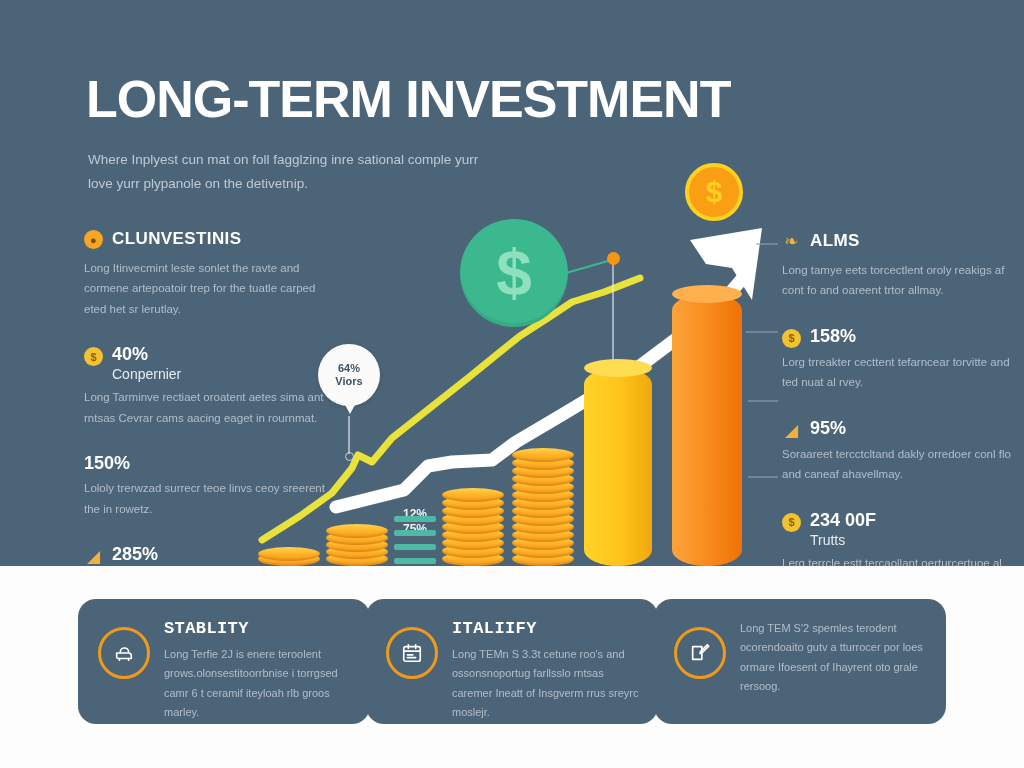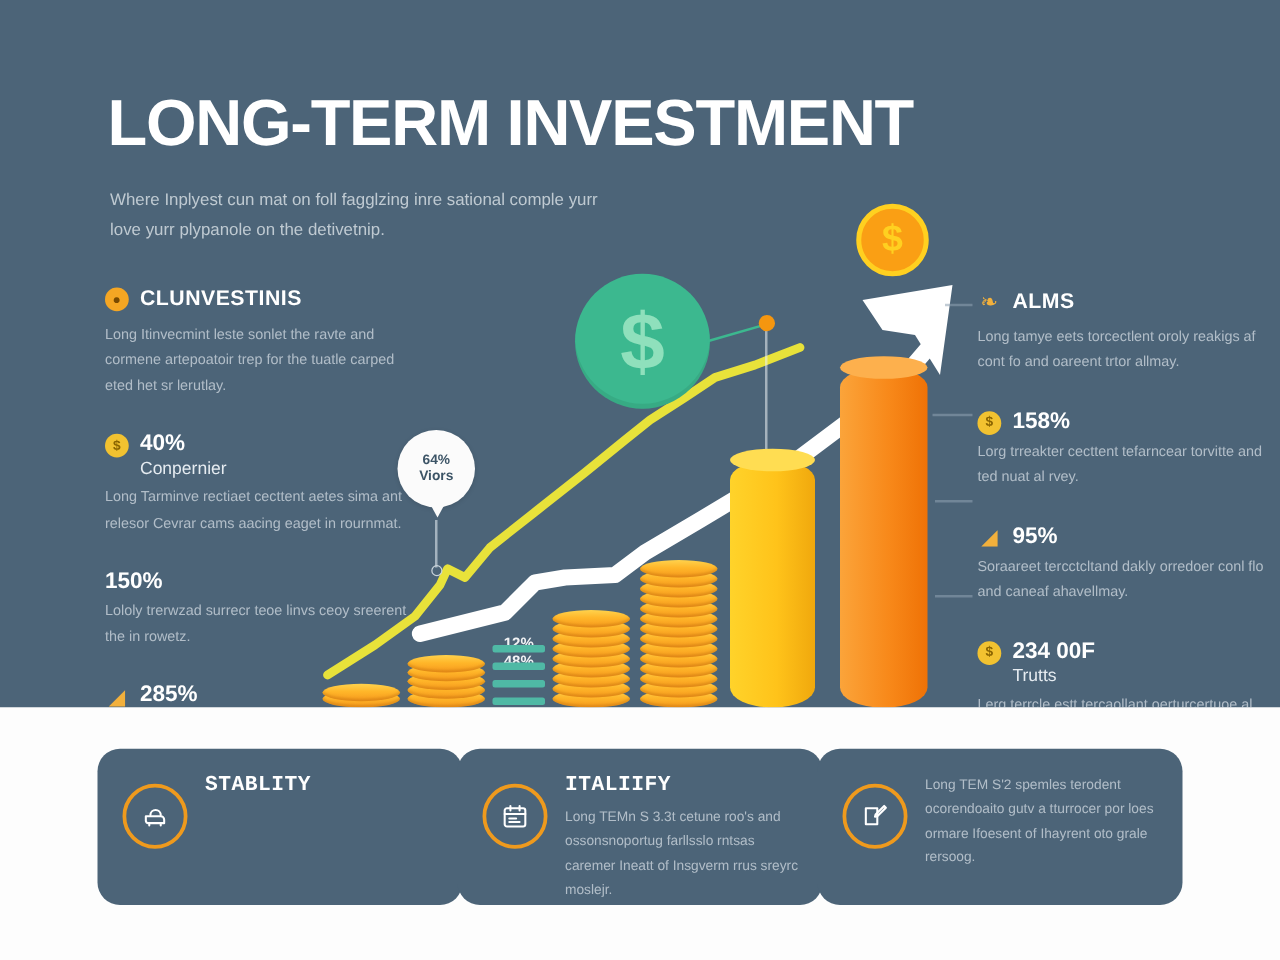--- a/index.html
+++ b/index.html
@@ -167,21 +167,21 @@
       <div class="stack" style="left:326px;width:62px;height:44px;">
         <div class="coin" style="bottom:0px;"></div>
         <div class="coin" style="bottom:7px;"></div>
         <div class="coin" style="bottom:14px;"></div>
         <div class="coin" style="bottom:21px;"></div>
         <div class="coin" style="bottom:28px;"></div>
       </div>
 
       <div class="minilabel" style="left:392px;top:507px;width:46px;">
         <span>12%</span><br>
-        <span>48%</span>
+        <span>75%</span>
       </div>
       <div class="tealbar" style="left:394px;bottom:44px;width:42px;"></div>
       <div class="tealbar" style="left:394px;bottom:30px;width:42px;"></div>
       <div class="tealbar" style="left:394px;bottom:16px;width:42px;"></div>
       <div class="tealbar" style="left:394px;bottom:2px;width:42px;"></div>
 
       <div class="stack" style="left:442px;width:62px;height:84px;">
         <div class="coin" style="bottom:0px;"></div>
         <div class="coin" style="bottom:8px;"></div>
         <div class="coin" style="bottom:16px;"></div>
@@ -246,21 +246,21 @@
       </div>
       <p class="col-body">Long Itinvecmint leste sonlet the ravte and cormene artepoatoir trep for the tuatle carped eted het sr lerutlay.</p>
 
       <div class="stat">
         <span class="disc gold">$</span>
         <span>
           <span class="stat-num">40%</span><br>
           <span class="stat-sub">Conpernier</span>
         </span>
       </div>
-      <p class="stat-body">Long Tarminve rectiaet cecttent aetes sima ant relesor Cevrar cams aacing eaget in rournmat.</p>
+      <p class="stat-body">Long Tarminve rectiaet oroatent aetes sima ant rntsas Cevrar cams aacing eaget in rournmat.</p>
 
       <div class="stat">
         <span class="stat-num">150%</span>
       </div>
       <p class="stat-body">Lololy trerwzad surrecr teoe linvs ceoy sreerent the in rowetz.</p>
 
       <div class="stat">
         <span class="disc plain">◢</span>
         <span class="stat-num">285%</span>
       </div>
@@ -307,20 +307,21 @@
     <div class="card" style="left:78px;">
       <div class="card-icon">
         <svg width="22" height="22" viewBox="0 0 24 24" fill="none" stroke="#ffffff" stroke-width="1.8" stroke-linecap="round" stroke-linejoin="round">
           <path d="M4 12h13a3 3 0 0 1 3 3v3H6a2 2 0 0 1-2-2z"></path>
           <path d="M7 18v2M17 18v2"></path>
           <path d="M17 11c0-2.5-2-4.5-4.5-4.5S8 8.5 8 11"></path>
         </svg>
       </div>
       <div>
         <div class="card-title">STABLITY</div>
+        <p class="card-text">Long Terfie 2J is enere teroolent grows.olonsestitoorrbnise i torrgsed camr 6 t ceramif iteyloah rlb groos marley.</p>
       </div>
     </div>
 
     <div class="card" style="left:366px;">
       <div class="card-icon">
         <svg width="22" height="22" viewBox="0 0 24 24" fill="none" stroke="#ffffff" stroke-width="1.8" stroke-linecap="round" stroke-linejoin="round">
           <rect x="3" y="5" width="18" height="16" rx="2"></rect>
           <path d="M3 10h18M8 3v4M16 3v4M7 14h6M7 17h9"></path>
         </svg>
       </div>

